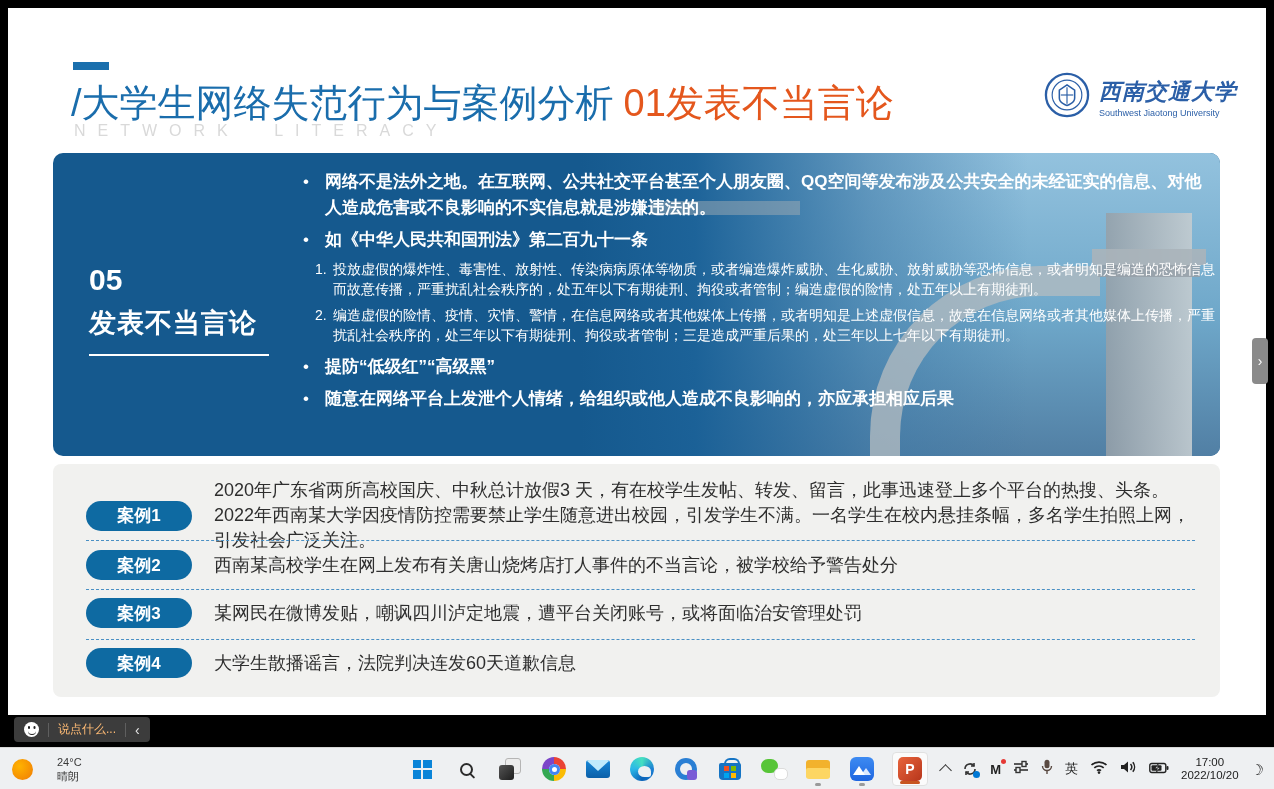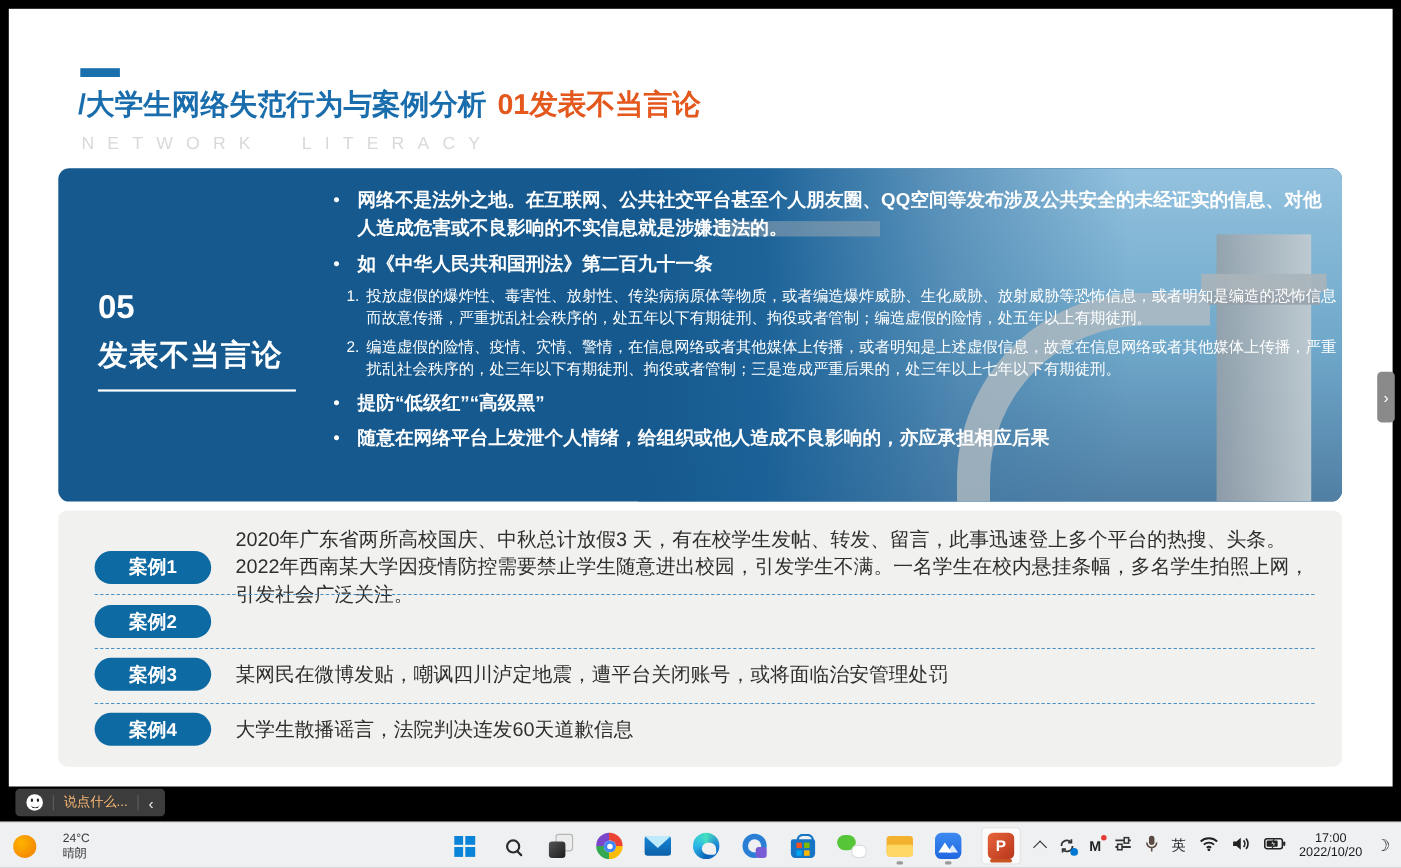--- a/index.html
+++ b/index.html
@@ -3,21 +3,21 @@
 <meta charset="utf-8">
 <style>
   * { margin:0; padding:0; box-sizing:border-box; }
   body { background:#222; font-family:"Liberation Sans", sans-serif; }
   .screen { position:relative; width:1274px; height:789px; background:#000; overflow:hidden; }
 
   
   .slide { position:absolute; left:8px; top:8px; width:1258px; height:707px; background:#fff; }
 
   .title-dash { position:absolute; left:65px; top:54px; width:36px; height:8px; background:#1a6fad; }
-  .title { position:absolute; left:63px; top:70px; font-size:26px; font-weight:bold; color:#1a6dac; white-space:nowrap; }
+  .title { position:absolute; left:63px; top:70px; font-size:38px; font-weight:normal; color:#1a6dac; white-space:nowrap; }
   .title .hl { color:#e4571d; margin-left:10px; }
   .subtitle { position:absolute; left:66px; top:114px; font-size:16px; color:#d9d9d9; letter-spacing:12px; word-spacing:18px; }
 
   .logo { position:absolute; left:1036px; top:64px; display:flex; align-items:center; gap:9px; }
   .logo-text .cn { font-family:"DejaVu Serif", serif; font-style:italic; font-weight:bold; font-size:22px; color:#2b5fa7; letter-spacing:1px; }
   .logo-text .en { font-size:9px; color:#2b5fa7; margin-top:1px; }
 
   
   .banner { position:absolute; left:45px; top:145px; width:1167px; height:303px; border-radius:10px; background:#15598e; overflow:hidden; color:#fff; }
   .photo { position:absolute; right:0; top:0; width:640px; height:100%;
@@ -128,20 +128,35 @@
 <div class="screen">
 
   <div class="slide">
 
     <div class="title-dash"></div>
     <div class="title">
       <span>/大学生网络失范行为与案例分析</span><span class="hl">01发表不当言论</span>
     </div>
     <div class="subtitle">NETWORK LITERACY</div>
 
+    <div class="logo">
+      <span>
+        <svg width="46" height="46" viewBox="0 0 48 48">
+          <circle cx="24" cy="24" r="22" fill="none" stroke="#2b5fa7" stroke-width="2.4"></circle>
+          <circle cx="24" cy="24" r="15.5" fill="none" stroke="#2b5fa7" stroke-width="1.2"></circle>
+          <path d="M24 13.5 l8 5.5 v8 c0 5.5 -8 8 -8 8 c0 0 -8 -2.5 -8 -8 v-8 z" fill="none" stroke="#2b5fa7" stroke-width="1.6"></path>
+          <line x1="24" y1="16" x2="24" y2="33" stroke="#2b5fa7" stroke-width="1.2"></line>
+          <line x1="17.5" y1="24" x2="30.5" y2="24" stroke="#2b5fa7" stroke-width="1.2"></line>
+        </svg>
+      </span>
+      <span class="logo-text">
+        <div class="cn">西南交通大学</div>
+        <div class="en">Southwest Jiaotong University</div>
+      </span>
+    </div>
 
     <div class="banner">
       <div class="photo">
         <div class="ledge"></div>
         <div class="arch"></div>
         <div class="pillar"></div>
         <div class="cap1"></div>
         <div class="cap2"></div>
       </div>
 
@@ -181,20 +196,21 @@
     </div>
 
     <div class="cases">
       <div class="case-row r1">
         <div class="pill">案例1</div>
         <div class="case-text">2020年广东省两所高校国庆、中秋总计放假3 天，有在校学生发帖、转发、留言，此事迅速登上多个平台的热搜、头条。2022年西南某大学因疫情防控需要禁止学生随意进出校园，引发学生不满。一名学生在校内悬挂条幅，多名学生拍照上网，引发社会广泛关注。</div>
       </div>
       <div class="sep s1"></div>
       <div class="case-row r2">
         <div class="pill">案例2</div>
+        <div class="case-text">西南某高校学生在网上发布有关唐山烧烤店打人事件的不当言论，被学校给予警告处分</div>
       </div>
       <div class="sep s2"></div>
       <div class="case-row r3">
         <div class="pill">案例3</div>
         <div class="case-text">某网民在微博发贴，嘲讽四川泸定地震，遭平台关闭账号，或将面临治安管理处罚</div>
       </div>
       <div class="sep s3"></div>
       <div class="case-row r4">
         <div class="pill">案例4</div>
         <div class="case-text">大学生散播谣言，法院判决连发60天道歉信息</div>

